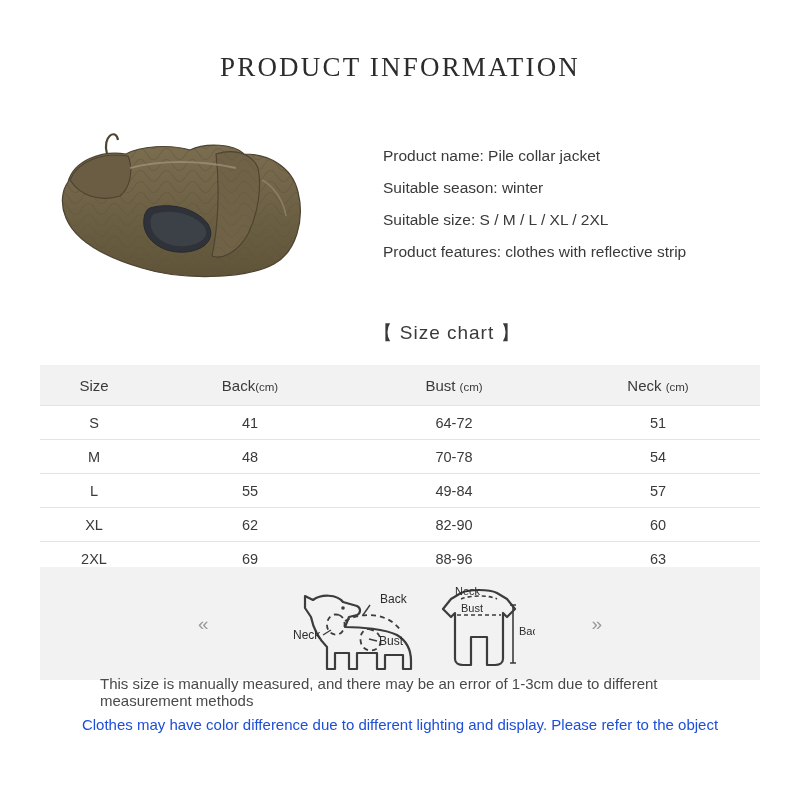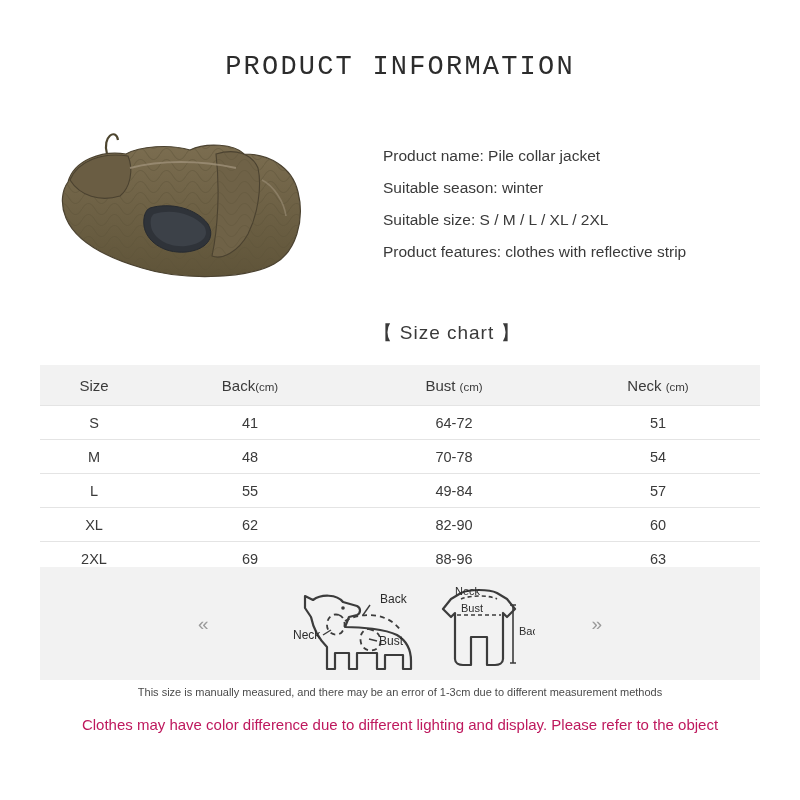--- a/index.html
+++ b/index.html
@@ -21,21 +21,21 @@
     box-sizing: border-box;
   }
 
   
   .title {
     position: absolute;
     top: 52px;
     left: 0;
     width: 800px;
     text-align: center;
-    font-family: Liberation Mono, monospace;
+    font-family: Liberation Serif, serif;
     font-size: 27px;
     letter-spacing: 2.2px;
     color: #2c2c2c;
     font-weight: 400;
   }
 
   
   .product-image {
     position: absolute;
     left: 30px;
@@ -146,33 +146,33 @@
   .note-bar {
     position: absolute;
     left: 100px;
     top: 680px;
     width: 600px;
     height: 24px;
     background: #ffffff;
     display: flex;
     align-items: center;
     justify-content: center;
-    font-size: 11px;
+    font-size: 15px;
     color: #4a4a4a;
   }
 
   
   .bottom-note {
     position: absolute;
     left: 0;
     top: 716px;
     width: 800px;
     text-align: center;
     font-size: 15px;
-    color: #be185d;
+    color: #1d4ed8;
   }
 </style>
 </head>
 <body>
 
 <div class="page">
 
   <div class="title">PRODUCT INFORMATION</div>
 
   <div class="product-image">

